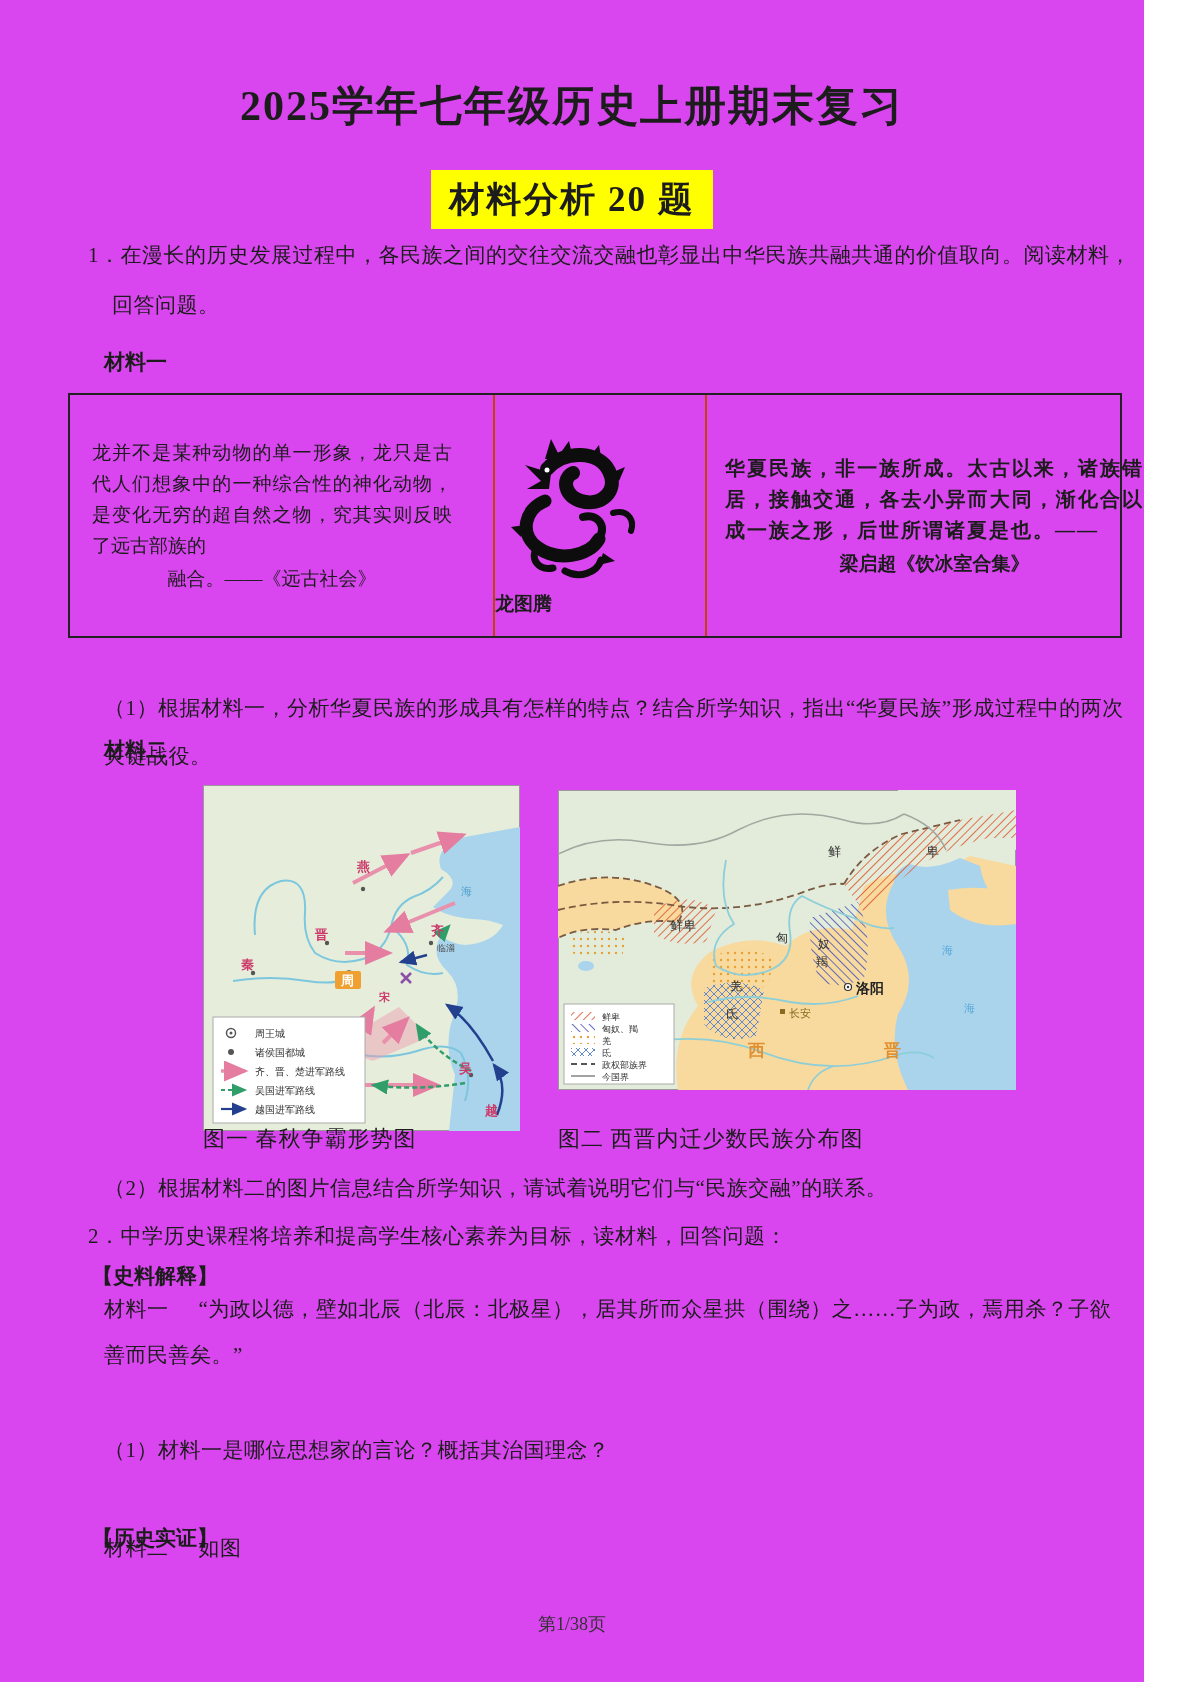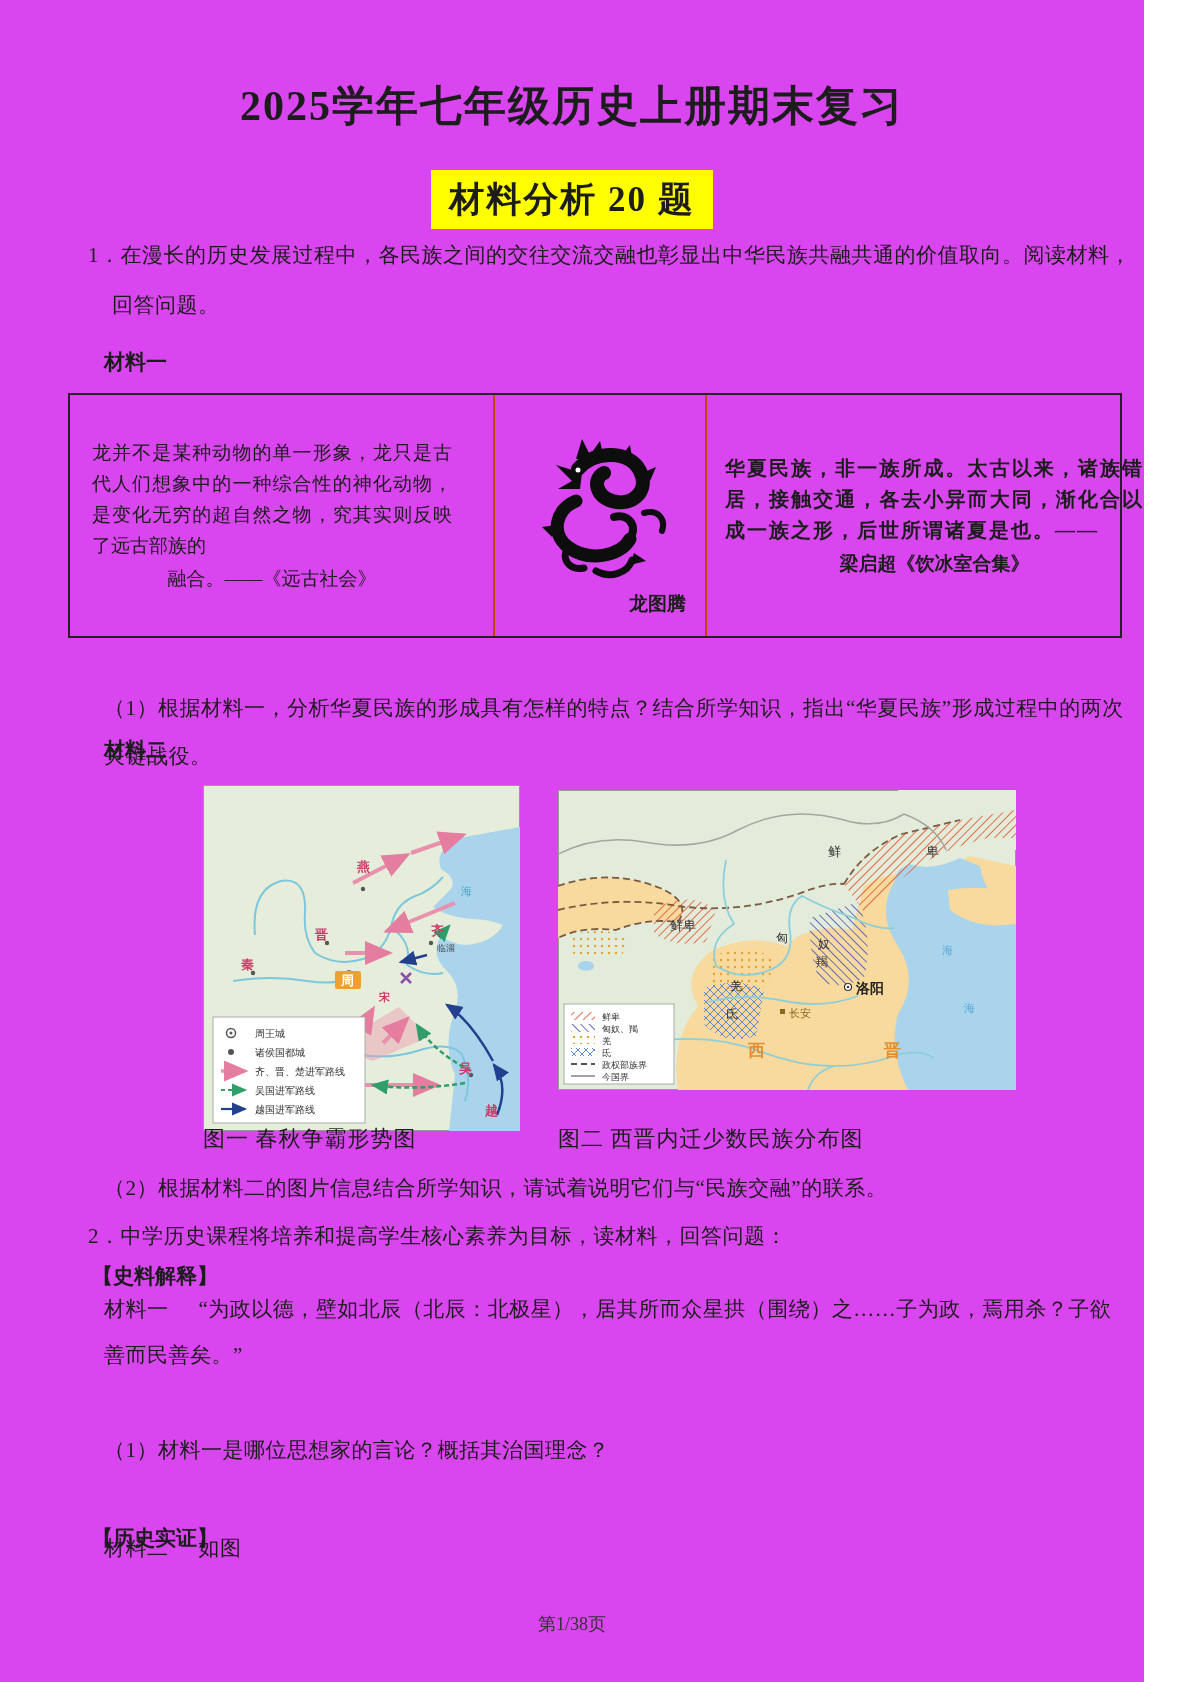--- a/index.html
+++ b/index.html
@@ -14,21 +14,21 @@
   .q-num{padding-left:24px;text-indent:-24px;}
   .kai{font-family:"Liberation Serif","DejaVu Serif",serif;}
   .mat-label{position:absolute;font-size:21px;font-weight:600;}
   .qtable{position:absolute;top:393px;left:68px;width:1054px;height:245px;
           border:2px solid #222;display:grid;grid-template-columns:404px 193px 457px;box-sizing:border-box;gap:19px;}
   .qtable .cell{box-sizing:border-box;display:flex;flex-direction:column;justify-content:center;}
   .qtable .cell+.cell{border-left:2px solid #c2410c;font-weight:bold;}
   .cell-text{margin:0;padding:0 22px;font-size:19px;line-height:31px;text-align:justify;}
   .cell-text.sp{font-size:20px;letter-spacing:2px;padding:0 18px;}
   .cell-source{margin:2px 0 0 0;font-size:19px;line-height:31px;text-align:center;}
-  .dragon-cell{align-items:flex-end;justify-content:flex-start;padding-top:14px;}
+  .dragon-cell{align-items:flex-start;justify-content:flex-start;padding-top:14px;}
   .dragon-caption{font-size:19px;margin-top:2px;}
   .figure{position:absolute;}
   .figure svg{display:block;}
   .fig-caption{position:absolute;font-size:22px;text-align:left;letter-spacing:1px;}
   .right-src{position:absolute;font-size:21px;text-align:right;}
   .sec-head{position:absolute;font-size:21px;font-weight:bold;}
   .footer{position:absolute;top:1612px;left:0;width:100%;text-align:center;
           font-size:18px;color:#333;}
   .lbl-gap{display:inline-block;width:30px;}
   text{font-family:"Liberation Sans","DejaVu Sans",sans-serif;}

